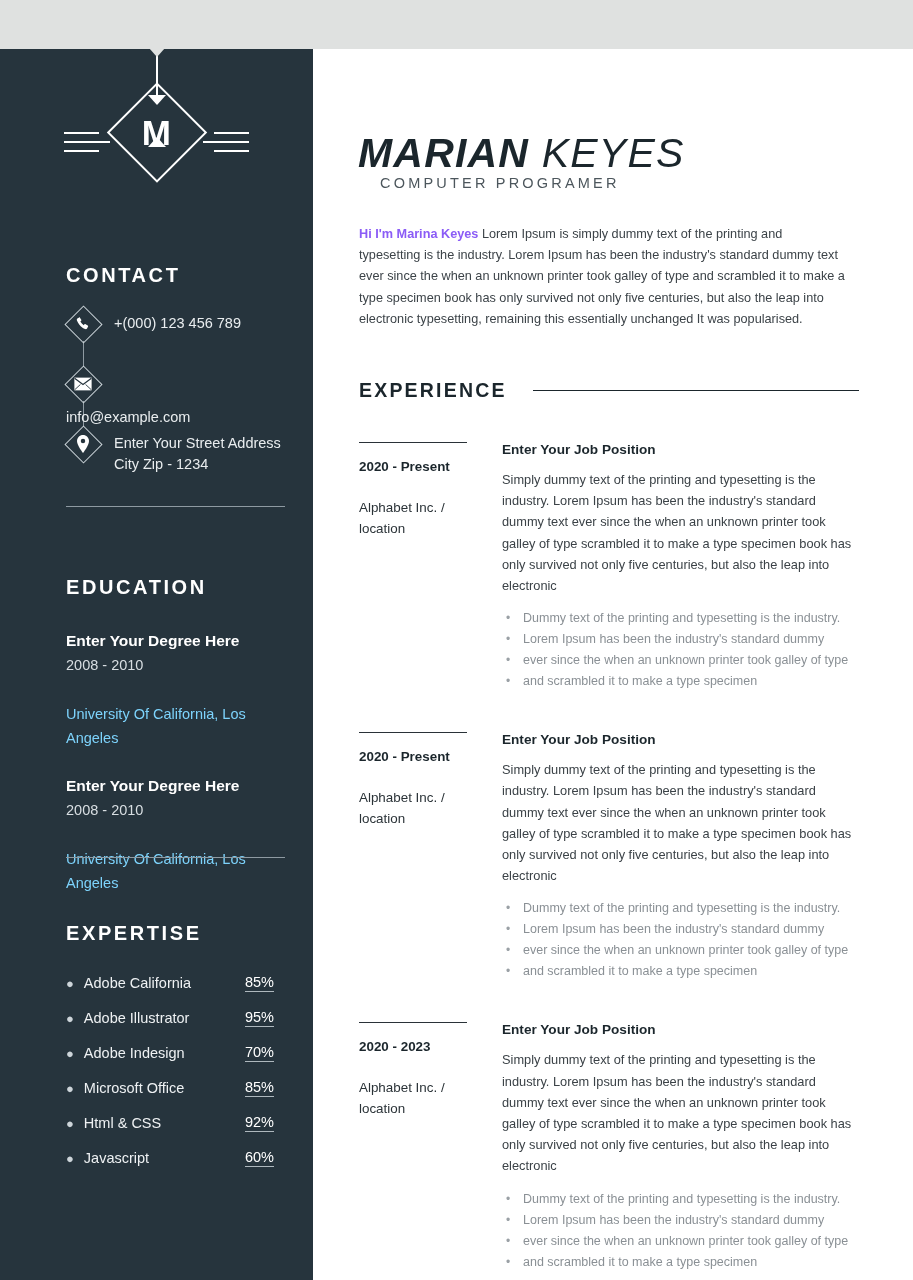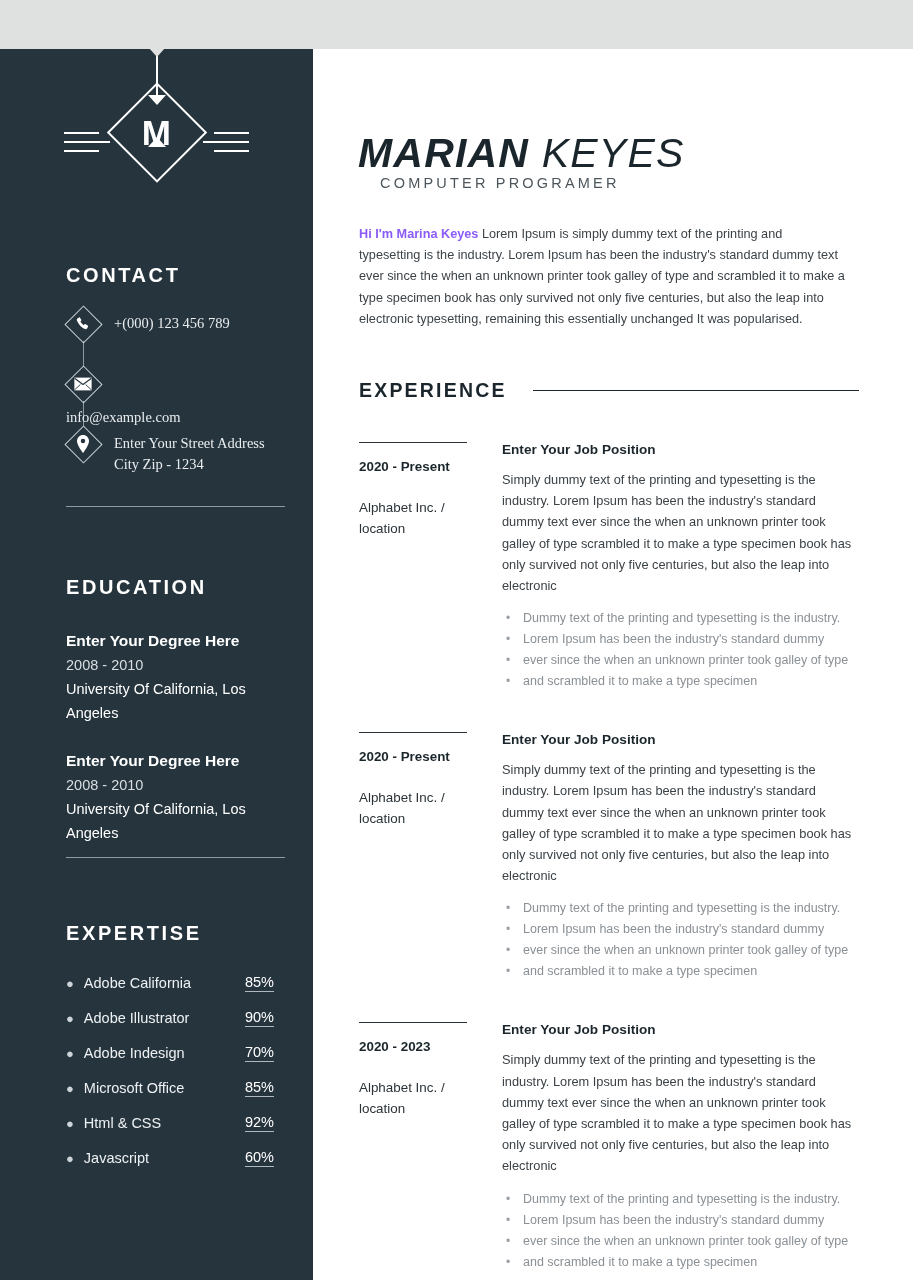--- a/index.html
+++ b/index.html
@@ -74,26 +74,26 @@
   .ico-dia {
     position: relative; width: 34px; height: 34px; flex: 0 0 34px;
     display:flex; align-items:center; justify-content:center; margin-right: 14px;
   }
   .ico-dia::before {
     content:""; position:absolute; left: 4px; top: 4px; width: 25px; height: 25px;
     border: 1px solid #c9d2d7; transform: rotate(45deg);
   }
   .ico-dia svg { position: relative; display:block; }
   .ico-connector { position:absolute; left: 17px; width: 1px; background: #8e9aa2; }
-  .contact-text { color:#e9edef; font-size: 14.5px; line-height: 21px; padding-top: 6px; font-family: Liberation Serif, serif; }
+  .contact-text { color:#e9edef; font-size: 14.5px; line-height: 21px; padding-top: 6px; }
 
   .edu-item { margin-bottom: 24px; }
   .edu-degree { color:#ffffff; font-size: 15.5px; font-weight: 700; line-height: 24px; }
   .edu-years  { color:#d8dee2; font-size: 14.5px; line-height: 24px; }
-  .edu-school { color:#ffffff; font-size: 14.5px; line-height: 24px; }
+  .edu-school { color:#7dd3fc; font-size: 14.5px; line-height: 24px; margin-top: 25px; }
 
   .exp-row { display:flex; align-items:center; margin-bottom: 17px; }
   .exp-bullet { color:#cdd5da; font-size: 13px; line-height: 1; margin-right: 10px; }
   .exp-name { color:#eef1f3; font-size: 14.5px; flex: 1 1 auto; }
   .exp-pct {
     color:#ffffff; font-size: 14.5px; text-align: right;
     border-bottom: 1px solid #aeb8be; padding-bottom: 1px;
   }
 
   
@@ -223,21 +223,21 @@
 
     <div style="position:absolute; left:66px; top:925px; width:208px;">
       <div class="exp-row">
         <span class="exp-bullet">●</span>
         <span class="exp-name">Adobe California</span>
         <span class="exp-pct">85%</span>
       </div>
       <div class="exp-row">
         <span class="exp-bullet">●</span>
         <span class="exp-name">Adobe Illustrator</span>
-        <span class="exp-pct">90%</span>
+        <span class="exp-pct">95%</span>
       </div>
       <div class="exp-row">
         <span class="exp-bullet">●</span>
         <span class="exp-name">Adobe Indesign</span>
         <span class="exp-pct">70%</span>
       </div>
       <div class="exp-row">
         <span class="exp-bullet">●</span>
         <span class="exp-name">Microsoft Office</span>
         <span class="exp-pct">85%</span>

